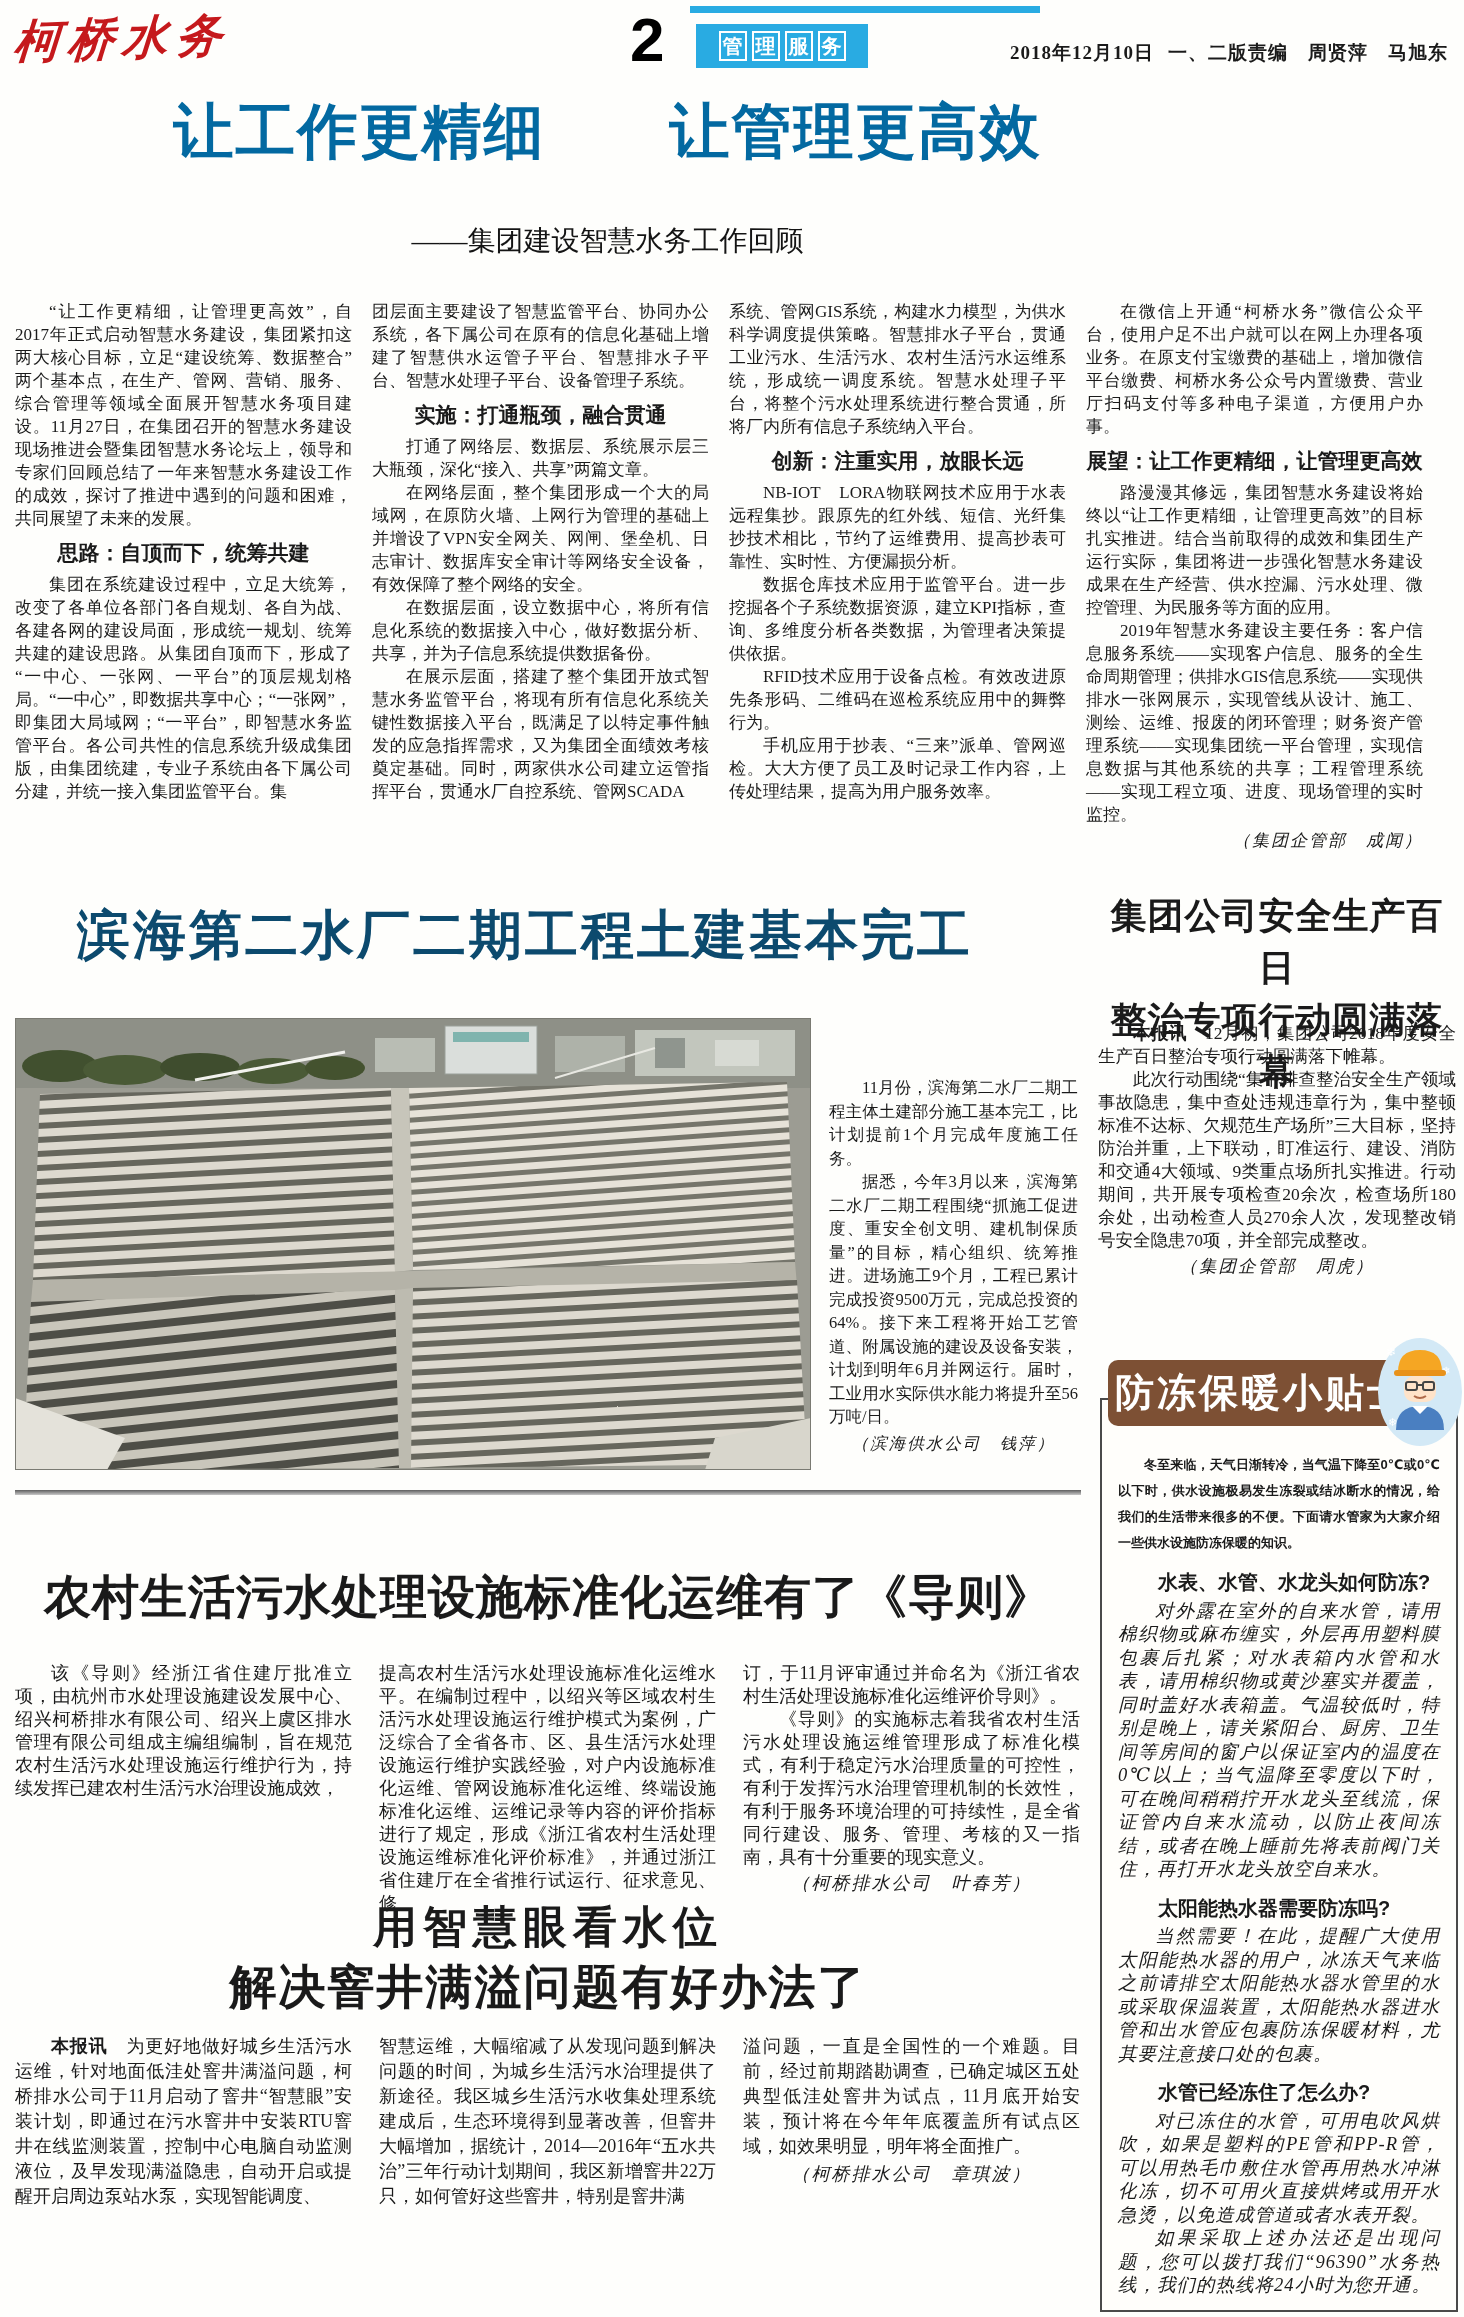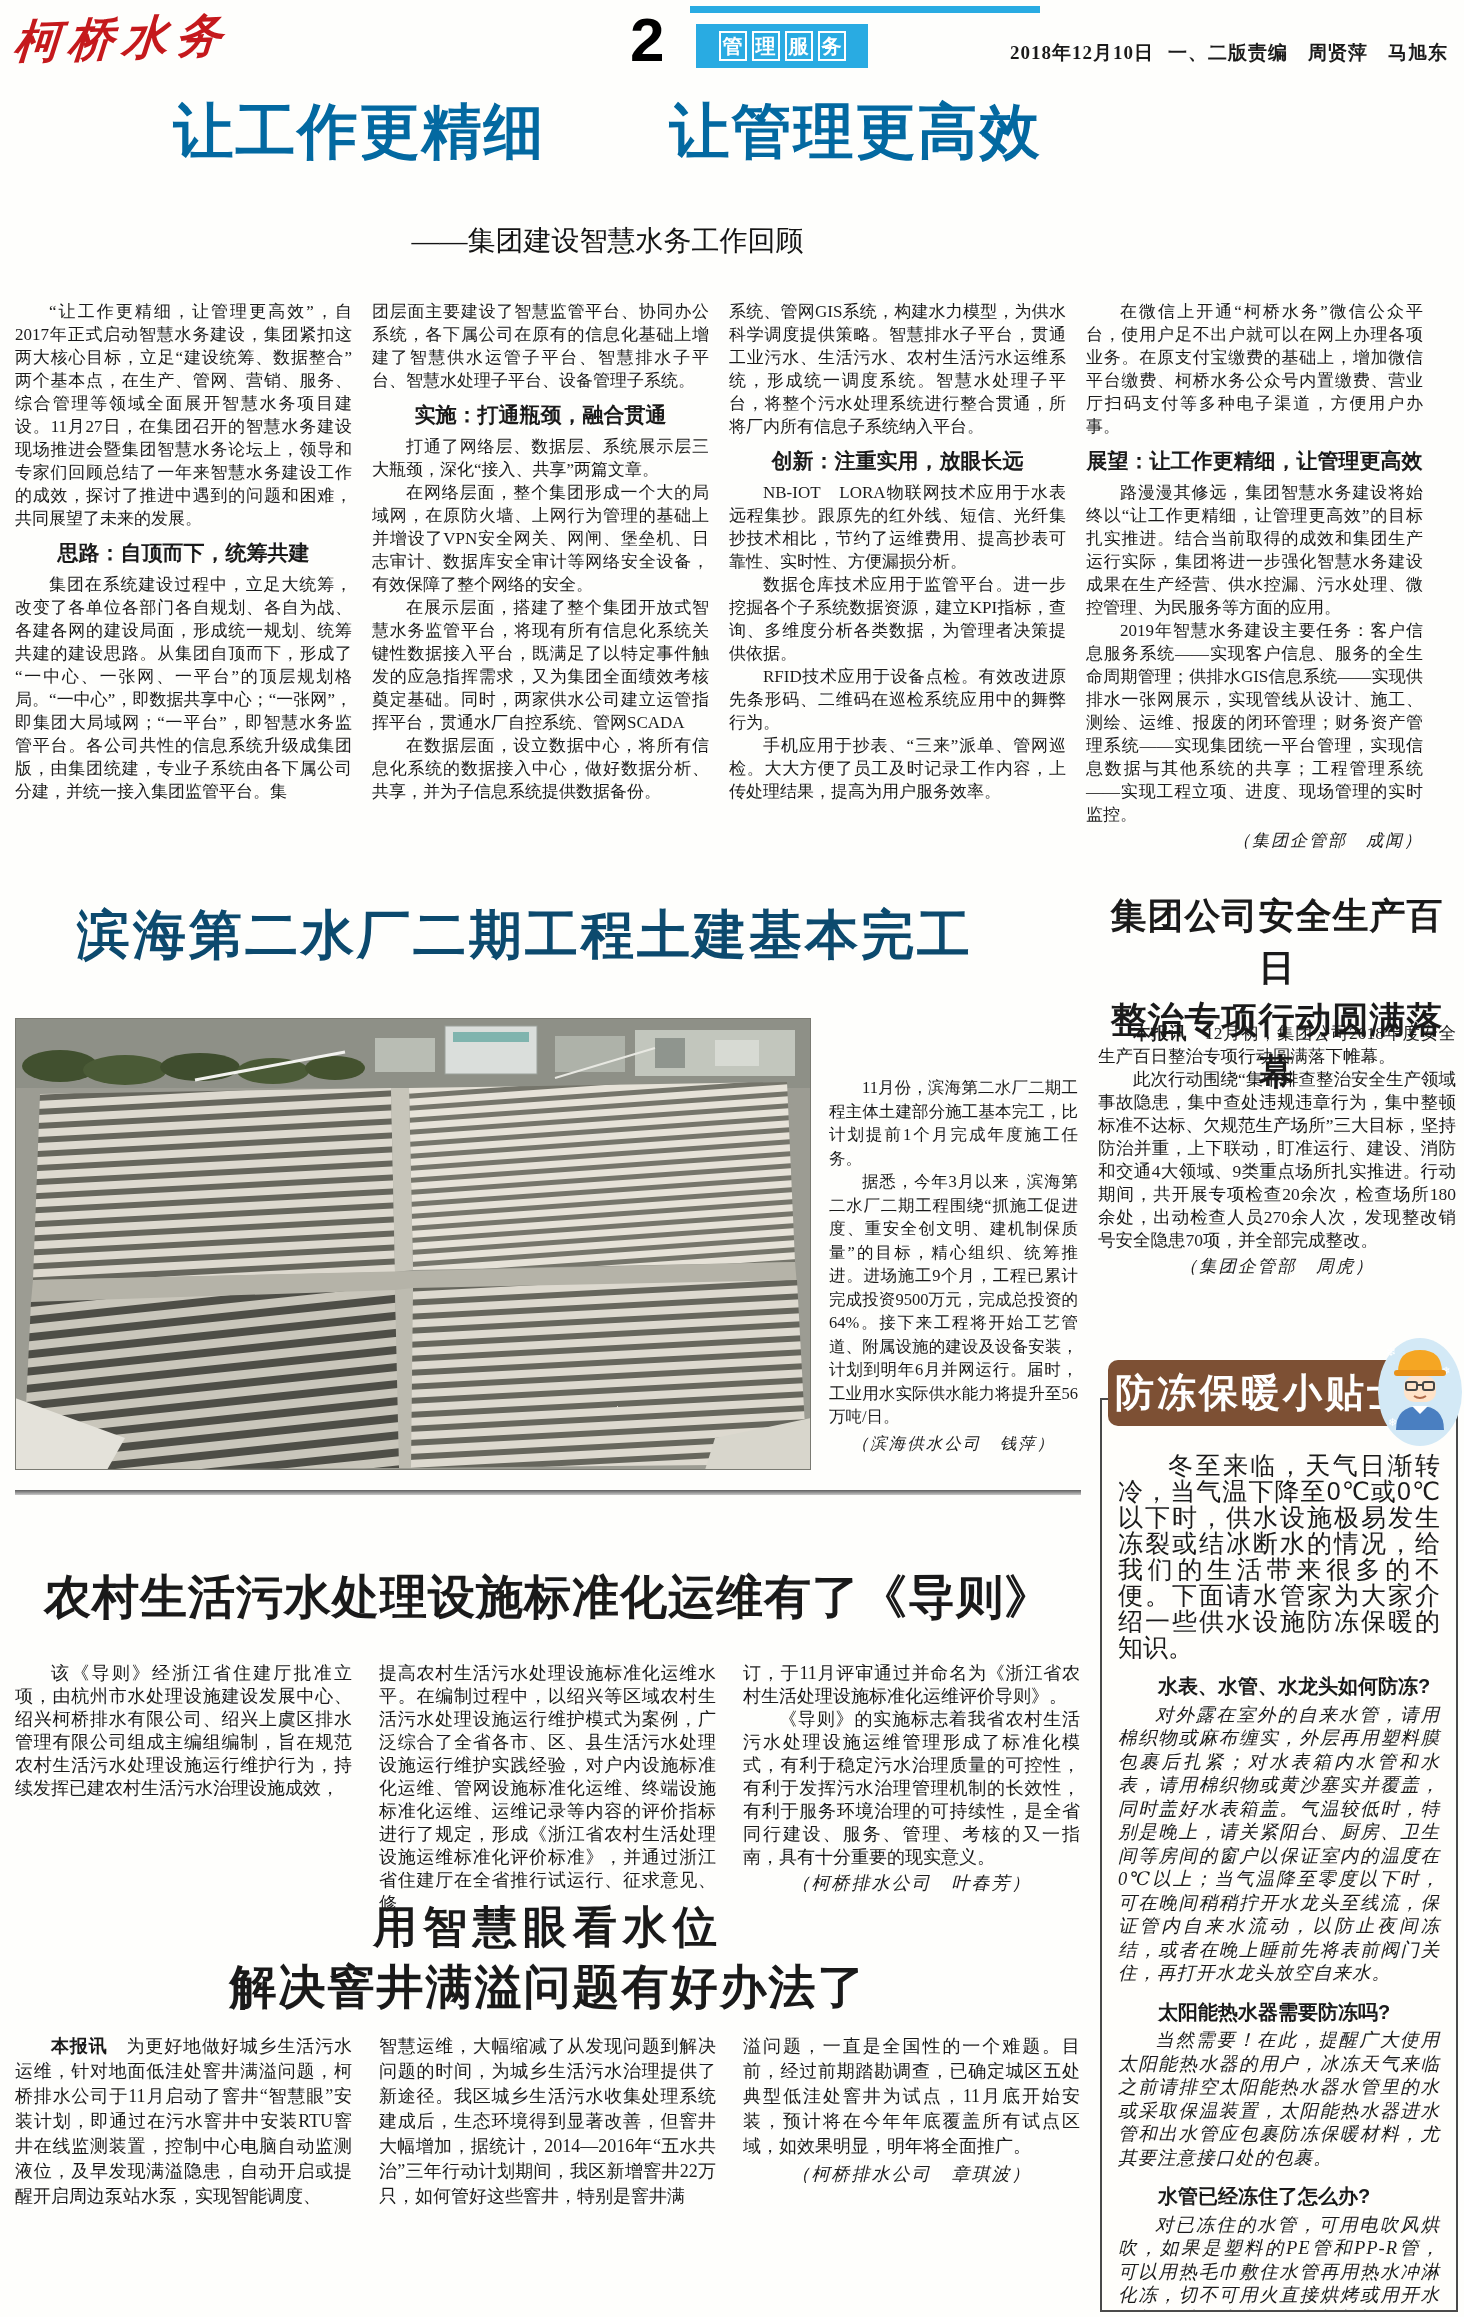--- a/index.html
+++ b/index.html
@@ -46,21 +46,21 @@
   .sf-headline{left:1096px;top:890px;width:362px;text-align:center;
                font-family:"Liberation Sans","DejaVu Sans",sans-serif;font-weight:900;font-size:36px;
                line-height:52px;letter-spacing:1px;}
   .sf-body{left:1098px;top:1022px;width:358px;font-size:17.5px;line-height:23px;}
 
   .divider{left:15px;top:1490px;width:1066px;height:5px;background:linear-gradient(#5e5e5e,#c8c8c8);}
 
   
   .tips-box{left:1100px;top:1398px;width:354px;height:910px;border:2px solid #4a4a4a;background:#fffefb;overflow:hidden;}
   .tips-content{padding:52px 16px 0 16px;font-size:18.5px;line-height:23.5px;}
-  .seg-intro{font-family:"Liberation Sans","DejaVu Sans",sans-serif;font-weight:normal;font-size:25px;line-height:26px;}
+  .seg-intro{font-family:"Liberation Sans","DejaVu Sans",sans-serif;font-weight:bold;font-size:13px;line-height:26px;}
   .seg-q{font-family:"Liberation Sans","DejaVu Sans",sans-serif;font-weight:bold;font-size:20px;margin:15px 0 5px;}
   .seg-a{font-style:italic;letter-spacing:1px;}
   .tips-title{left:1108px;top:1360px;width:308px;height:66px;background:#7d5034;border-radius:10px;
               color:#fff;display:flex;align-items:center;justify-content:center;
               font-family:"Liberation Sans","DejaVu Sans",sans-serif;font-weight:bold;font-size:39px;letter-spacing:3px;}
   .tips-figure{left:1378px;top:1334px;width:84px;height:116px;}
 
   
   .dz-headline{left:15px;top:1566px;width:1066px;text-align:center;
                font-family:"Liberation Sans","DejaVu Sans",sans-serif;font-weight:900;font-size:47px;letter-spacing:1px;}
@@ -97,22 +97,22 @@
     <div class="col">
         <p class="seg seg-p">“让工作更精细，让管理更高效”，自2017年正式启动智慧水务建设，集团紧扣这两大核心目标，立足“建设统筹、数据整合”两个基本点，在生产、管网、营销、服务、综合管理等领域全面展开智慧水务项目建设。11月27日，在集团召开的智慧水务建设现场推进会暨集团智慧水务论坛上，领导和专家们回顾总结了一年来智慧水务建设工作的成效，探讨了推进中遇到的问题和困难，共同展望了未来的发展。</p>
         <p class="seg seg-h">思路：自顶而下，统筹共建</p>
         <p class="seg seg-p">集团在系统建设过程中，立足大统筹，改变了各单位各部门各自规划、各自为战、各建各网的建设局面，形成统一规划、统筹共建的建设思路。从集团自顶而下，形成了“一中心、一张网、一平台”的顶层规划格局。“一中心”，即数据共享中心；“一张网”，即集团大局域网；“一平台”，即智慧水务监管平台。各公司共性的信息系统升级成集团版，由集团统建，专业子系统由各下属公司分建，并统一接入集团监管平台。集</p>
       </div>
     <div class="col">
         <p class="seg seg-p2">团层面主要建设了智慧监管平台、协同办公系统，各下属公司在原有的信息化基础上增建了智慧供水运管子平台、智慧排水子平台、智慧水处理子平台、设备管理子系统。</p>
         <p class="seg seg-h">实施：打通瓶颈，融合贯通</p>
         <p class="seg seg-p">打通了网络层、数据层、系统展示层三大瓶颈，深化“接入、共享”两篇文章。</p>
         <p class="seg seg-p">在网络层面，整个集团形成一个大的局域网，在原防火墙、上网行为管理的基础上并增设了VPN安全网关、网闸、堡垒机、日志审计、数据库安全审计等网络安全设备，有效保障了整个网络的安全。</p>
+        <p class="seg seg-p">在数据层面，设立数据中心，将所有信息化系统的数据接入中心，做好数据分析、共享，并为子信息系统提供数据备份。</p>
         <p class="seg seg-p">在展示层面，搭建了整个集团开放式智慧水务监管平台，将现有所有信息化系统关键性数据接入平台，既满足了以特定事件触发的应急指挥需求，又为集团全面绩效考核奠定基础。同时，两家供水公司建立运管指挥平台，贯通水厂自控系统、管网SCADA</p>
-        <p class="seg seg-p">在数据层面，设立数据中心，将所有信息化系统的数据接入中心，做好数据分析、共享，并为子信息系统提供数据备份。</p>
       </div>
     <div class="col">
         <p class="seg seg-p2">系统、管网GIS系统，构建水力模型，为供水科学调度提供策略。智慧排水子平台，贯通工业污水、生活污水、农村生活污水运维系统，形成统一调度系统。智慧水处理子平台，将整个污水处理系统进行整合贯通，所将厂内所有信息子系统纳入平台。</p>
         <p class="seg seg-h">创新：注重实用，放眼长远</p>
         <p class="seg seg-p">NB-IOT　LORA物联网技术应用于水表远程集抄。跟原先的红外线、短信、光纤集抄技术相比，节约了运维费用、提高抄表可靠性、实时性、方便漏损分析。</p>
         <p class="seg seg-p">数据仓库技术应用于监管平台。进一步挖掘各个子系统数据资源，建立KPI指标，查询、多维度分析各类数据，为管理者决策提供依据。</p>
         <p class="seg seg-p">RFID技术应用于设备点检。有效改进原先条形码、二维码在巡检系统应用中的舞弊行为。</p>
         <p class="seg seg-p">手机应用于抄表、“三来”派单、管网巡检。大大方便了员工及时记录工作内容，上传处理结果，提高为用户服务效率。</p>
       </div>
     <div class="col col-byline-right">

